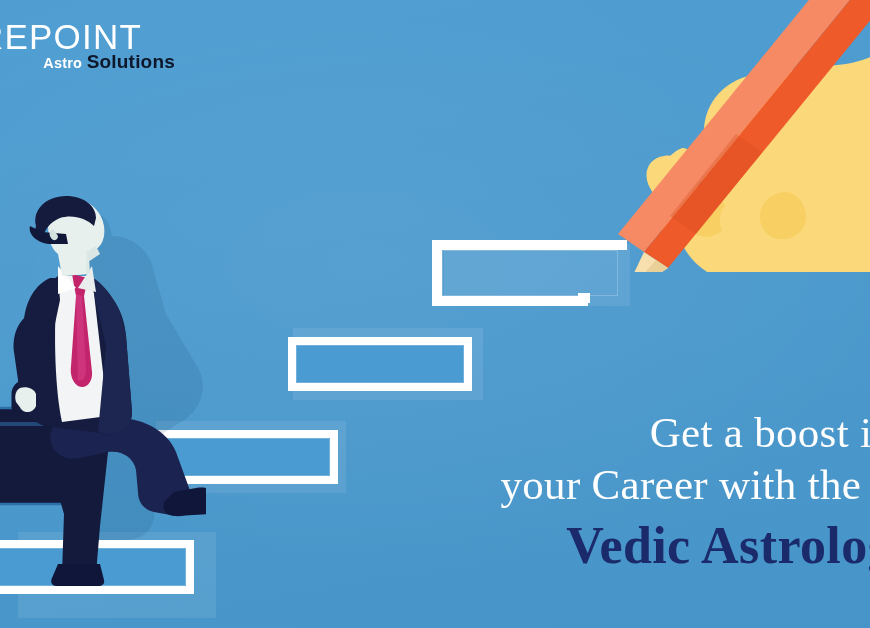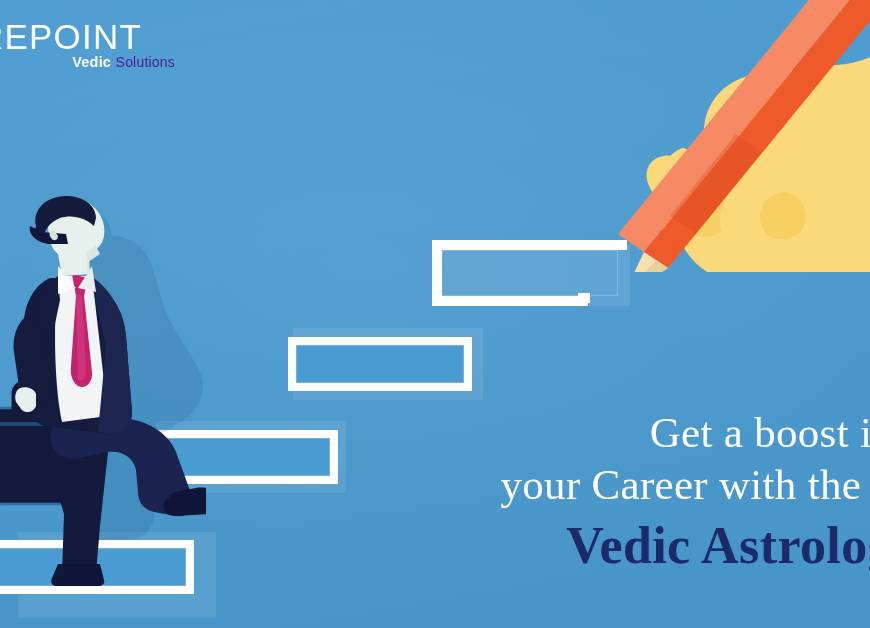--- a/index.html
+++ b/index.html
@@ -54,23 +54,23 @@
     white-space: nowrap;
     line-height: 16px;
   }
   #logo-sub .sub-bold {
     font-size: 14.5px;
     font-weight: bold;
     color: #ffffff;
     letter-spacing: 0.2px;
   }
   #logo-sub .sub-light {
-    font-size: 14px;
-    font-weight: 400;
-    color: #4c1d95;
+    font-size: 19px;
+    font-weight: 700;
+    color: #0f172a;
     letter-spacing: 0.2px;
   }
 
   
   .stair {
     position: absolute;
   }
   .stair-shadow {
     position: absolute;
     background: rgba(255,255,255,0.085);
@@ -314,21 +314,21 @@
 
     <path fill="#f7dfae" d="M58 270 L82 286 L36 316 Z"></path>
     <path fill="#e9cf98" d="M70 278 L82 286 L36 316 Z"></path>
 
     <path fill="#ffffff" d="M36 316 L48 300 L58 308 Z"></path>
   </svg>
 
   <div id="logo">
     <div id="logo-wordmark">REPOINT</div>
     <div id="logo-sub">
-      <span class="sub-bold">Vedic</span><span> </span><span class="sub-light">Solutions</span>
+      <span class="sub-bold">Astro</span><span> </span><span class="sub-light">Solutions</span>
     </div>
   </div>
 
   <div id="headline">
     <div class="headline-line" id="headline-line-1">Get a boost in</div>
     <div class="headline-line" id="headline-line-2">your Career with the h</div>
     <div class="headline-line" id="headline-line-3">Vedic Astrolog</div>
   </div>
 
 </div>

